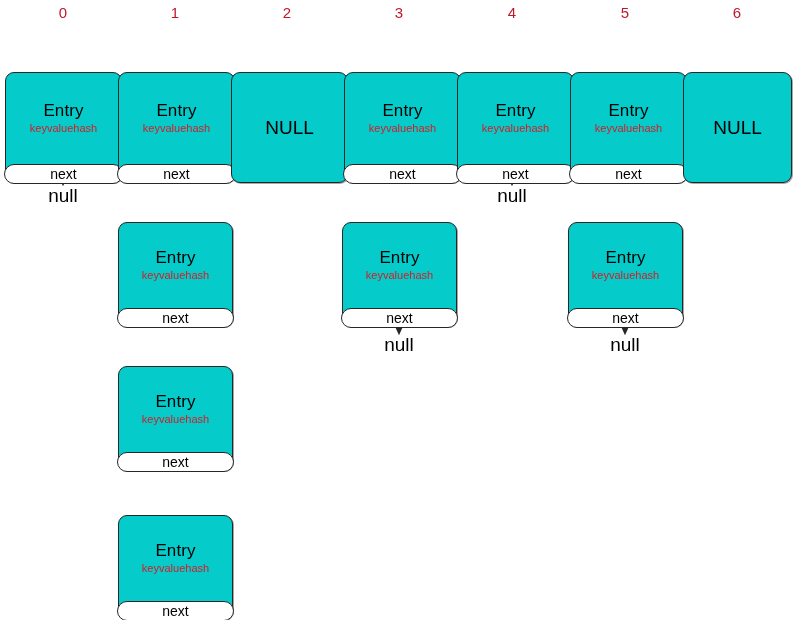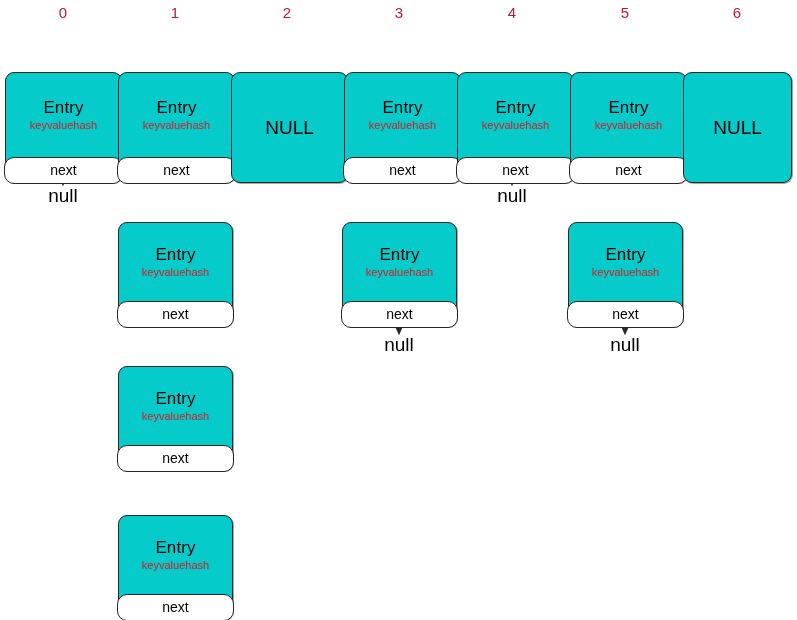--- a/index.html
+++ b/index.html
@@ -77,21 +77,21 @@
     align-items: center;
     margin-top: 1px;
   }
   .entry-field {
     color: #d41c25;
     font-size: 11px;
     line-height: 12.5px;
   }
   .next-bar {
     flex: 0 0 auto;
-    height: 27px;
+    height: 20px;
     margin: 0 -1.6px -1.6px -1.6px;
     box-sizing: border-box;
     background: #ffffff;
     border: 1.4px solid #262626;
     border-radius: 10px;
     display: flex;
     align-items: center;
     justify-content: center;
     color: #000000;
     font-size: 14px;

